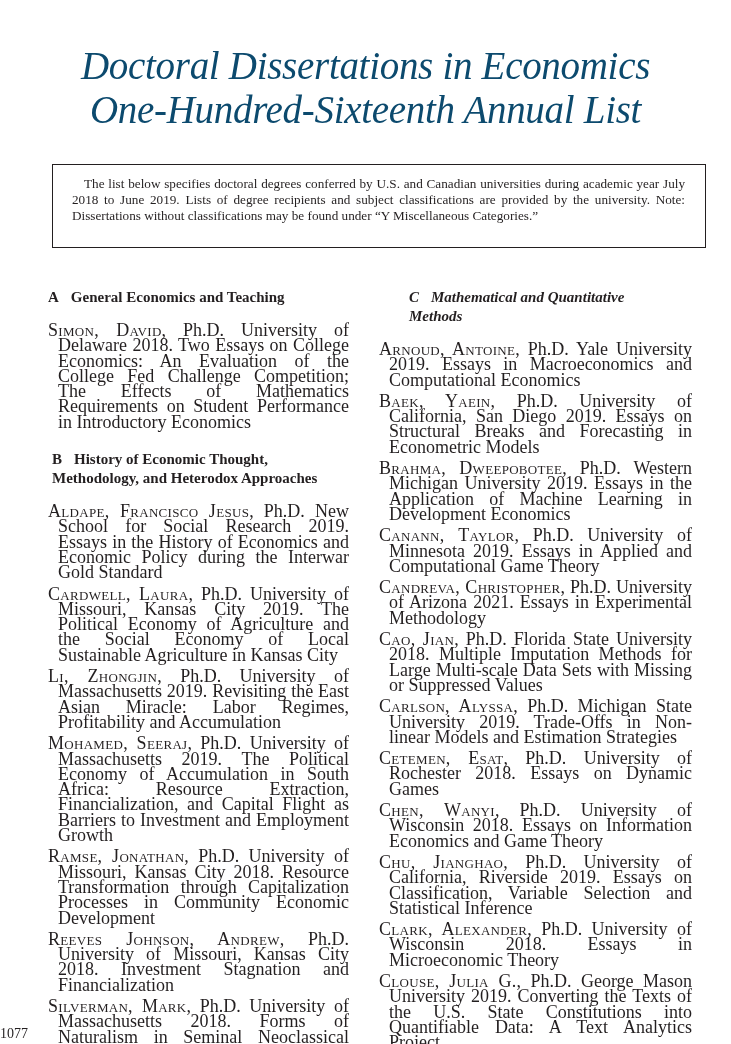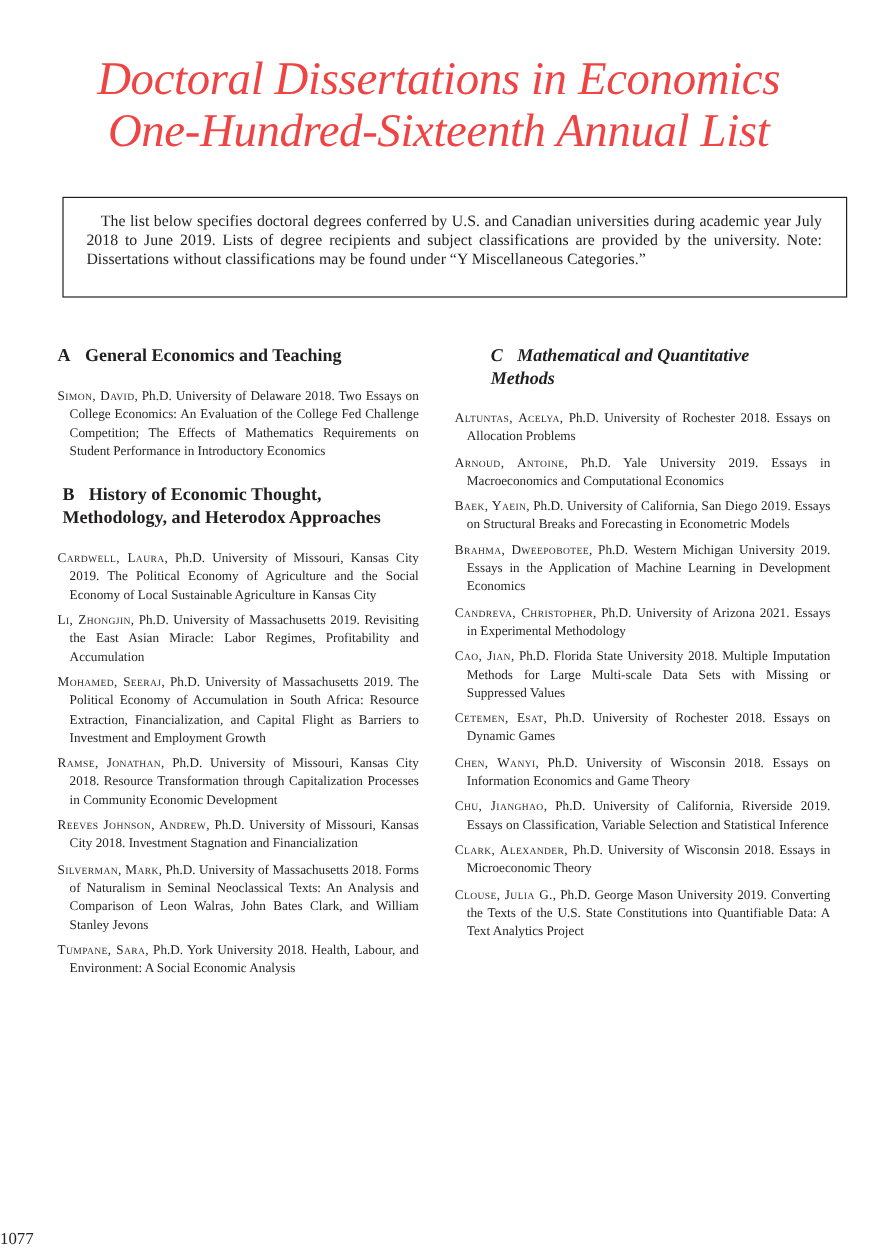--- a/index.html
+++ b/index.html
@@ -3,39 +3,39 @@
 <meta charset="utf-8">
 <style>
   html, body { margin: 0; padding: 0; background: #ffffff; }
   body {
     width: 731px; height: 1044px; position: relative; overflow: hidden;
     font-family: "Liberation Serif", "DejaVu Serif", serif; color: #231f20;
   }
   .title {
     position: absolute; left: 0; right: 0; top: 44px;
     text-align: center; font-style: italic; font-size: 39px; line-height: 44px;
-    letter-spacing: -0.3px; color: #ef4444;
+    letter-spacing: -0.3px; color: #0c4a6e;
   }
   .title div { white-space: nowrap; }
   .intro-box {
     position: absolute; left: 36px; top: 164px; width: 654px; height: 84px;
     border: 1.5px solid #231f20; box-sizing: border-box;
     padding: 11px 20px 0 19px;
     font-size: 13.2px; line-height: 16.2px; text-align: justify; text-indent: 12px; margin-left: 16px;
   }
   .col { position: absolute; top: 288px; }
   .col-left { left: 48px; width: 301px; }
   .col-right { left: 379px; width: 313px; }
   .section-head {
     font-weight: bold; font-size: 15px; line-height: 19px; 
     margin: 0 0 16px 0;
   }
   .section-head .letter { margin-right: 12px; }
   .entry {
-    font-size: 11px; line-height: 15.3px; text-align: justify;
+    font-size: 18px; line-height: 15.3px; text-align: justify;
     padding-left: 10px; text-indent: -10px; margin-bottom: 6px;
   }
   .entry .name { font-variant: small-caps; letter-spacing: 0.3px; }
   .spacer-b { height: 14px; }
   .page-number {
     position: absolute; left: 0; right: 0; top: 1026px; 
     font-size: 14px;
   }
 </style>
 </head>
@@ -56,43 +56,45 @@
     <div>
         <div class="entry"><span class="name">Simon, David</span><span>, Ph.D. University of Delaware 2018. Two Essays on College Economics: An Evaluation of the College Fed Challenge Competition; The Effects of Mathematics Requirements on Student Performance in Introductory Economics</span></div>
       </div>
   </div>
   <div class="spacer-b"></div>
   <div>
     <div class="section-head" style="padding:0 4px;">
       <span class="letter">B</span><span>History of Economic Thought, Methodology, and Heterodox Approaches</span>
     </div>
     <div>
+        <div class="entry"><span class="name">Aldape, Francisco Jesus</span><span>, Ph.D. New School for Social Research 2019. Essays in the History of Economics and Economic Policy during the Interwar Gold Standard</span></div>
         <div class="entry"><span class="name">Cardwell, Laura</span><span>, Ph.D. University of Missouri, Kansas City 2019. The Political Economy of Agriculture and the Social Economy of Local Sustainable Agriculture in Kansas City</span></div>
         <div class="entry"><span class="name">Li, Zhongjin</span><span>, Ph.D. University of Massachusetts 2019. Revisiting the East Asian Miracle: Labor Regimes, Profitability and Accumulation</span></div>
         <div class="entry"><span class="name">Mohamed, Seeraj</span><span>, Ph.D. University of Massachusetts 2019. The Political Economy of Accumulation in South Africa: Resource Extraction, Financialization, and Capital Flight as Barriers to Investment and Employment Growth</span></div>
         <div class="entry"><span class="name">Ramse, Jonathan</span><span>, Ph.D. University of Missouri, Kansas City 2018. Resource Transformation through Capitalization Processes in Community Economic Development</span></div>
         <div class="entry"><span class="name">Reeves Johnson, Andrew</span><span>, Ph.D. University of Missouri, Kansas City 2018. Investment Stagnation and Financialization</span></div>
         <div class="entry"><span class="name">Silverman, Mark</span><span>, Ph.D. University of Massachusetts 2018. Forms of Naturalism in Seminal Neoclassical Texts: An Analysis and Comparison of Leon Walras, John Bates Clark, and William Stanley Jevons</span></div>
         <div class="entry"><span class="name">Tumpane, Sara</span><span>, Ph.D. York University 2018. Health, Labour, and Environment: A Social Economic Analysis</span></div>
       </div>
   </div>
 </div>
 
 <div class="col col-right">
   <div>
     <div class="section-head" style="padding:0 30px;font-style:italic;">
       <span class="letter">C</span><span>Mathematical and Quantitative Methods</span>
     </div>
     <div>
-        <div class="entry"><span class="name">Altuntas, Acelya</span><span>, Ph.D. University of Rochester 2018. Essays on Allocation Problems</span></div>
         <div class="entry"><span class="name">Arnoud, Antoine</span><span>, Ph.D. Yale University 2019. Essays in Macroeconomics and Computational Economics</span></div>
         <div class="entry"><span class="name">Baek, Yaein</span><span>, Ph.D. University of California, San Diego 2019. Essays on Structural Breaks and Forecasting in Econometric Models</span></div>
         <div class="entry"><span class="name">Brahma, Dweepobotee</span><span>, Ph.D. Western Michigan University 2019. Essays in the Application of Machine Learning in Development Economics</span></div>
+        <div class="entry"><span class="name">Canann, Taylor</span><span>, Ph.D. University of Minnesota 2019. Essays in Applied and Computational Game Theory</span></div>
         <div class="entry"><span class="name">Candreva, Christopher</span><span>, Ph.D. University of Arizona 2021. Essays in Experimental Methodology</span></div>
         <div class="entry"><span class="name">Cao, Jian</span><span>, Ph.D. Florida State University 2018. Multiple Imputation Methods for Large Multi-scale Data Sets with Missing or Suppressed Values</span></div>
+        <div class="entry"><span class="name">Carlson, Alyssa</span><span>, Ph.D. Michigan State University 2019. Trade-Offs in Non-linear Models and Estimation Strategies</span></div>
         <div class="entry"><span class="name">Cetemen, Esat</span><span>, Ph.D. University of Rochester 2018. Essays on Dynamic Games</span></div>
         <div class="entry"><span class="name">Chen, Wanyi</span><span>, Ph.D. University of Wisconsin 2018. Essays on Information Economics and Game Theory</span></div>
         <div class="entry"><span class="name">Chu, Jianghao</span><span>, Ph.D. University of California, Riverside 2019. Essays on Classification, Variable Selection and Statistical Inference</span></div>
         <div class="entry"><span class="name">Clark, Alexander</span><span>, Ph.D. University of Wisconsin 2018. Essays in Microeconomic Theory</span></div>
         <div class="entry"><span class="name">Clouse, Julia G.</span><span>, Ph.D. George Mason University 2019. Converting the Texts of the U.S. State Constitutions into Quantifiable Data: A Text Analytics Project</span></div>
       </div>
   </div>
 </div>
 
 <div class="page-number">1077</div>

